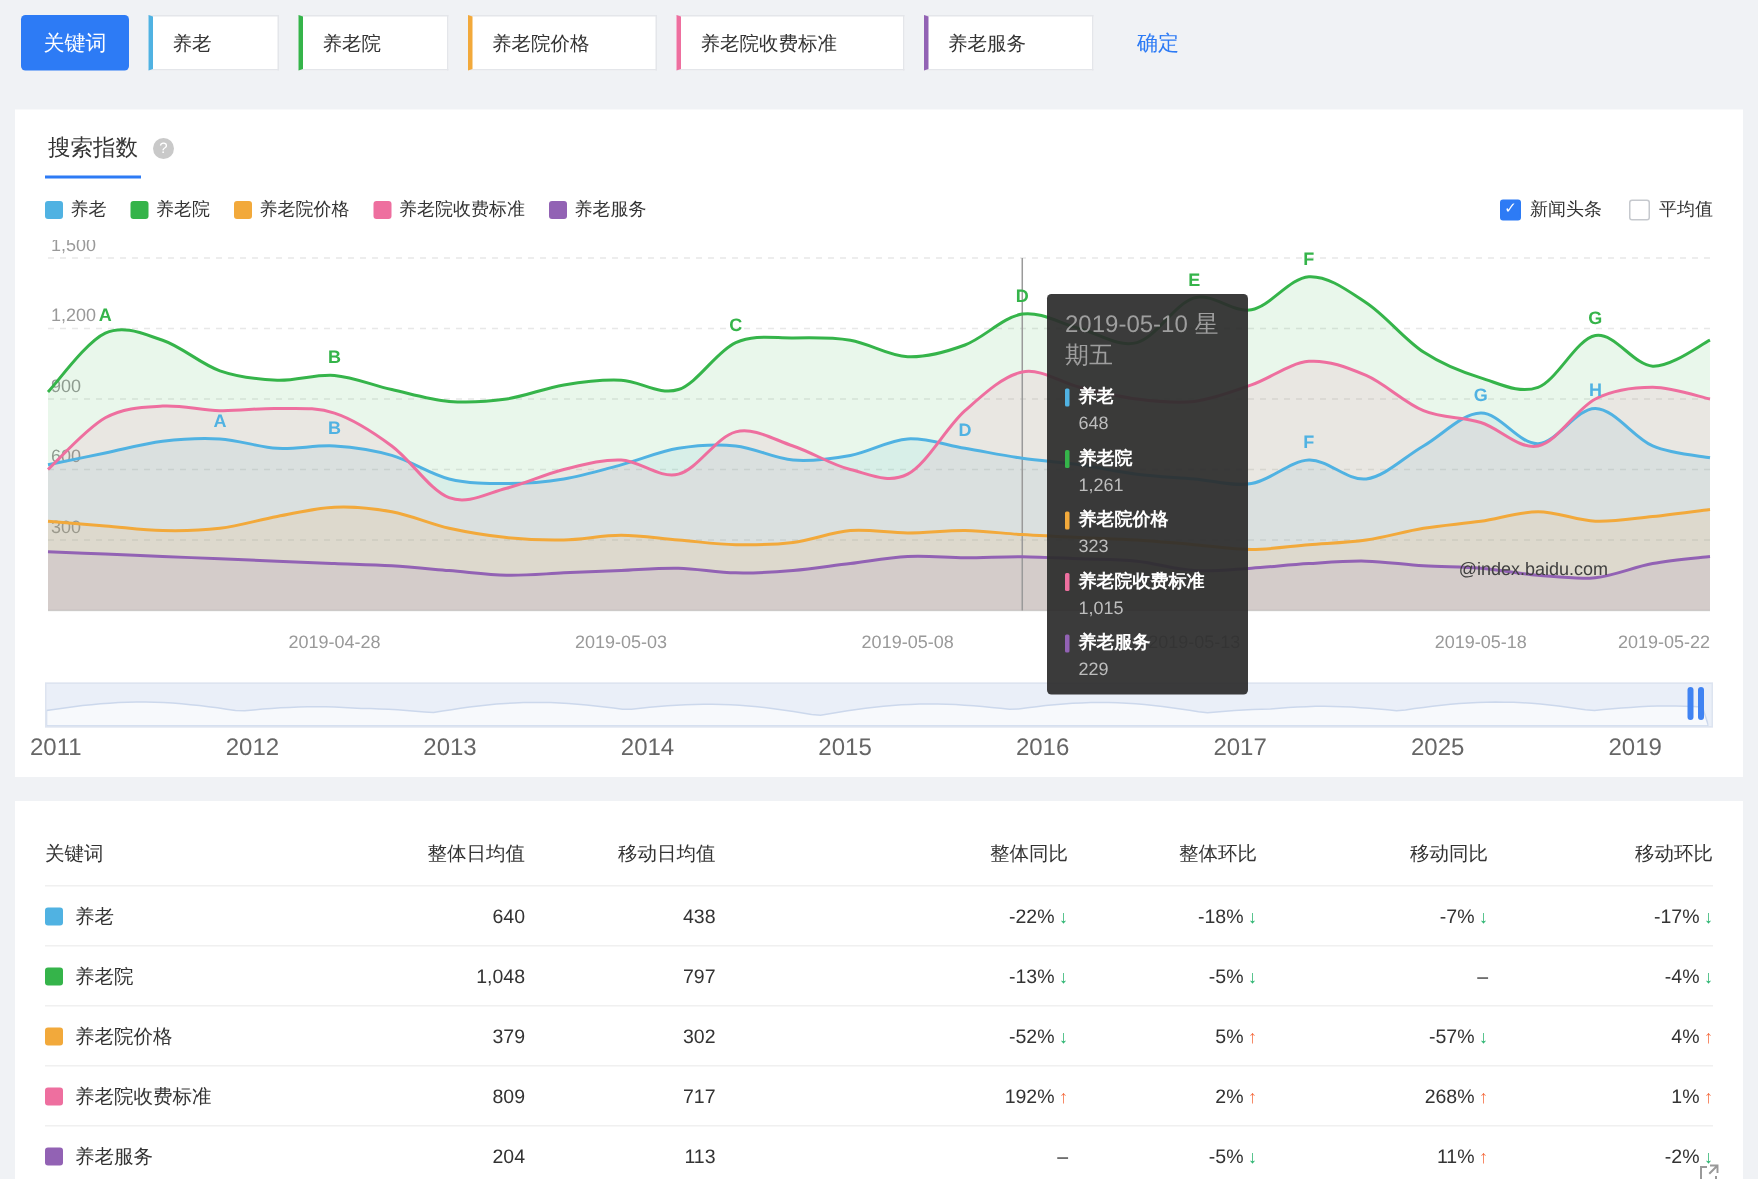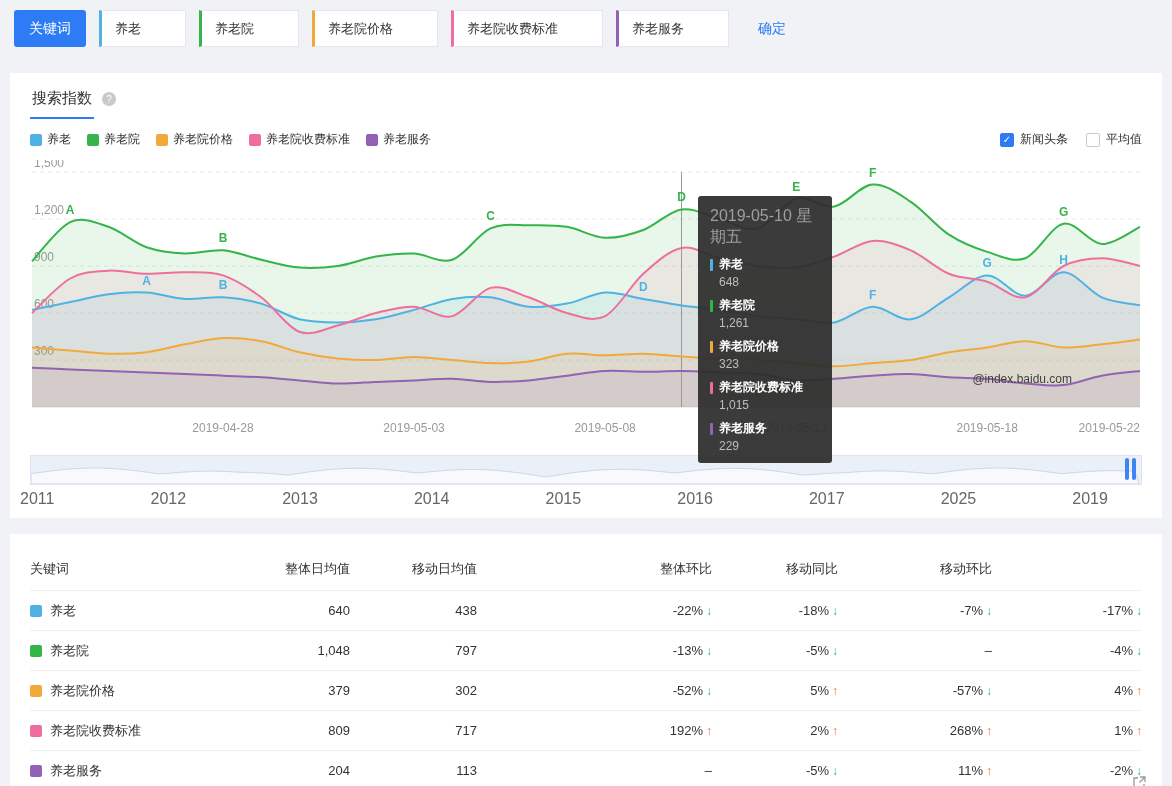--- a/index.html
+++ b/index.html
@@ -259,20 +259,21 @@
       <span>2019</span>
     </div>
 </div>
 
 <div class="card overview-card">
   <div id="ov-table">
       <div class="tbl-header">
         <div>关键词</div>
         <div class="cell-num">整体日均值</div>
         <div class="cell-num">移动日均值</div>
+        <div class="cell-num">整体同比</div>
         <div class="cell-num">整体环比</div>
         <div class="cell-num">移动同比</div>
         <div class="cell-num">移动环比</div>
       </div>
       <div class="tbl-row">
         <div class="kw-cell">
           <span class="sw" style="background: rgb(80, 178, 226);"></span>
           <span>养老</span>
         </div>
         <div class="cell-num">640</div>

